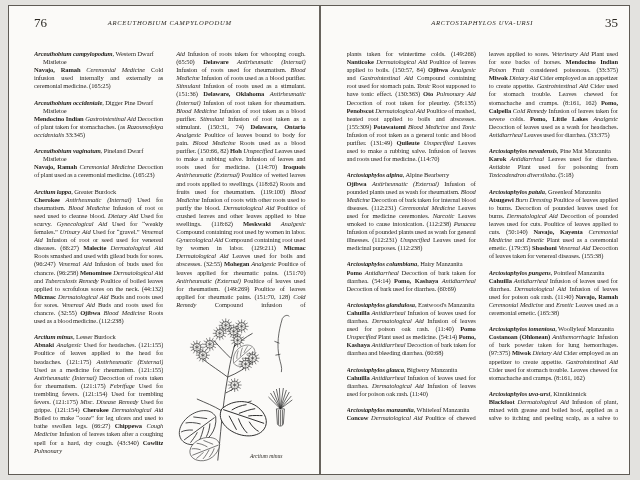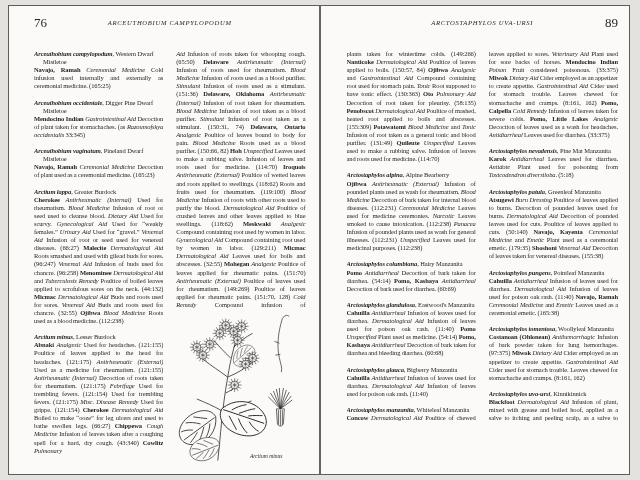--- a/index.html
+++ b/index.html
@@ -99,21 +99,21 @@
   <div class="fig-caption">Arctium minus</div>
 </div>
         </div>
     </div>
   </div>
 
   <div class="spine"></div>
 
   <div class="page page-right">
     <div class="page-header">
-      <span class="page-num">89</span>
+      <span class="page-num">35</span>
       <div class="running-head">ARCTOSTAPHYLOS UVA-URSI</div>
     </div>
     <div class="cols">
       <div class="col">
           <div class="para"><span class="r">plants taken for wintertime colds. (149:266) </span><span class="b">Nanticoke </span><span class="i">Dermatological Aid </span><span class="r">Poultice of leaves applied to boils. (150:57, 84) </span><span class="b">Ojibwa </span><span class="i">Analgesic </span><span class="r">and </span><span class="i">Gastrointestinal Aid </span><span class="r">Compound containing root used for stomach pain. </span><span class="i">Tonic </span><span class="r">Root supposed to have tonic effect. (130:363) </span><span class="b">Oto </span><span class="i">Pulmonary Aid </span><span class="r">Decoction of root taken for pleurisy. (58:135) </span><span class="b">Penobscot </span><span class="i">Dermatological Aid </span><span class="r">Poultice of mashed, heated root applied to boils and abscesses. (155:309) </span><span class="b">Potawatomi </span><span class="i">Blood Medicine </span><span class="r">and </span><span class="i">Tonic </span><span class="r">Infusion of root taken as a general tonic and blood purifier. (131:49) </span><span class="b">Quileute </span><span class="i">Unspecified </span><span class="r">Leaves used to make a rubbing salve. Infusion of leaves and roots used for medicine. (114:70)</span></div>
           <div class="entry"><span class="bi">Arctostaphylos alpina</span><span class="r">, Alpine Bearberry</span></div>
           <div class="para"><span class="b">Ojibwa </span><span class="i">Antirheumatic (External) </span><span class="r">Infusion of pounded plants used as wash for rheumatism. </span><span class="i">Blood Medicine </span><span class="r">Decoction of bark taken for internal blood diseases. (112:231) </span><span class="i">Ceremonial Medicine </span><span class="r">Leaves used for medicine ceremonies. </span><span class="i">Narcotic </span><span class="r">Leaves smoked to cause intoxication. (112:238) </span><span class="i">Panacea </span><span class="r">Infusion of pounded plants used as wash for general illnesses. (112:231) </span><span class="i">Unspecified </span><span class="r">Leaves used for medicinal purposes. (112:238)</span></div>
           <div class="entry"><span class="bi">Arctostaphylos columbiana</span><span class="r">, Hairy Manzanita</span></div>
           <div class="para"><span class="b">Pomo </span><span class="i">Antidiarrheal </span><span class="r">Decoction of bark taken for diarrhea. (54:14) </span><span class="b">Pomo, Kashaya </span><span class="i">Antidiarrheal </span><span class="r">Decoction of bark used for diarrhea. (60:69)</span></div>
           <div class="entry"><span class="bi">Arctostaphylos glandulosa</span><span class="r">, Eastwood's Manzanita</span></div>

